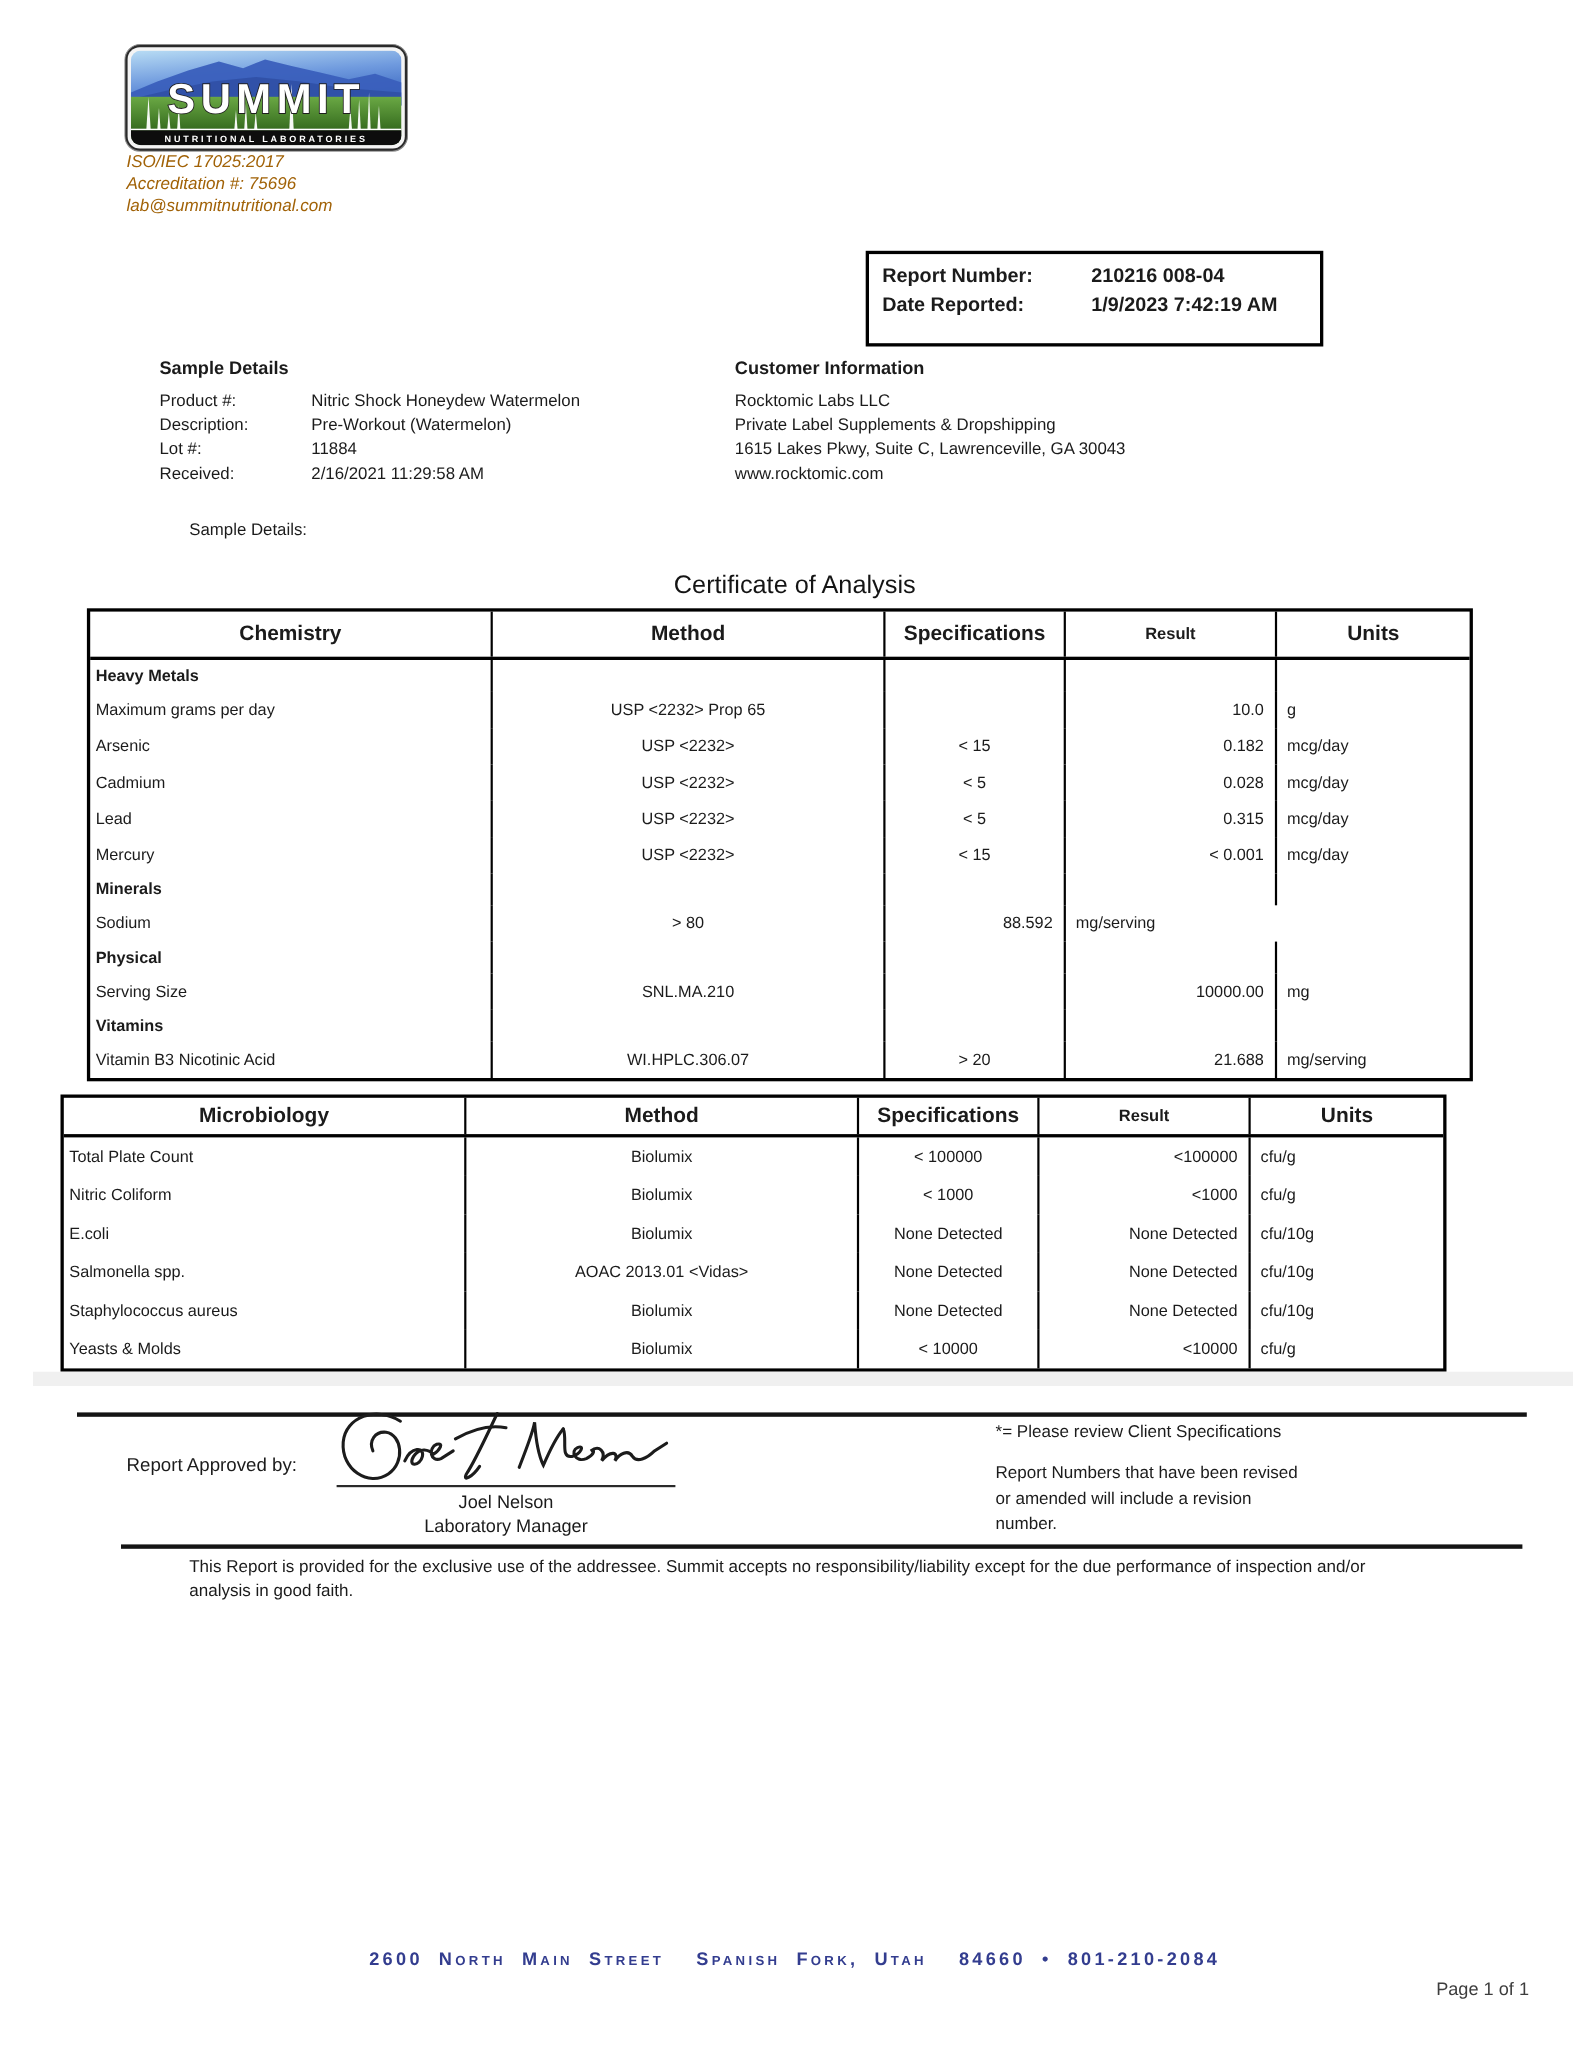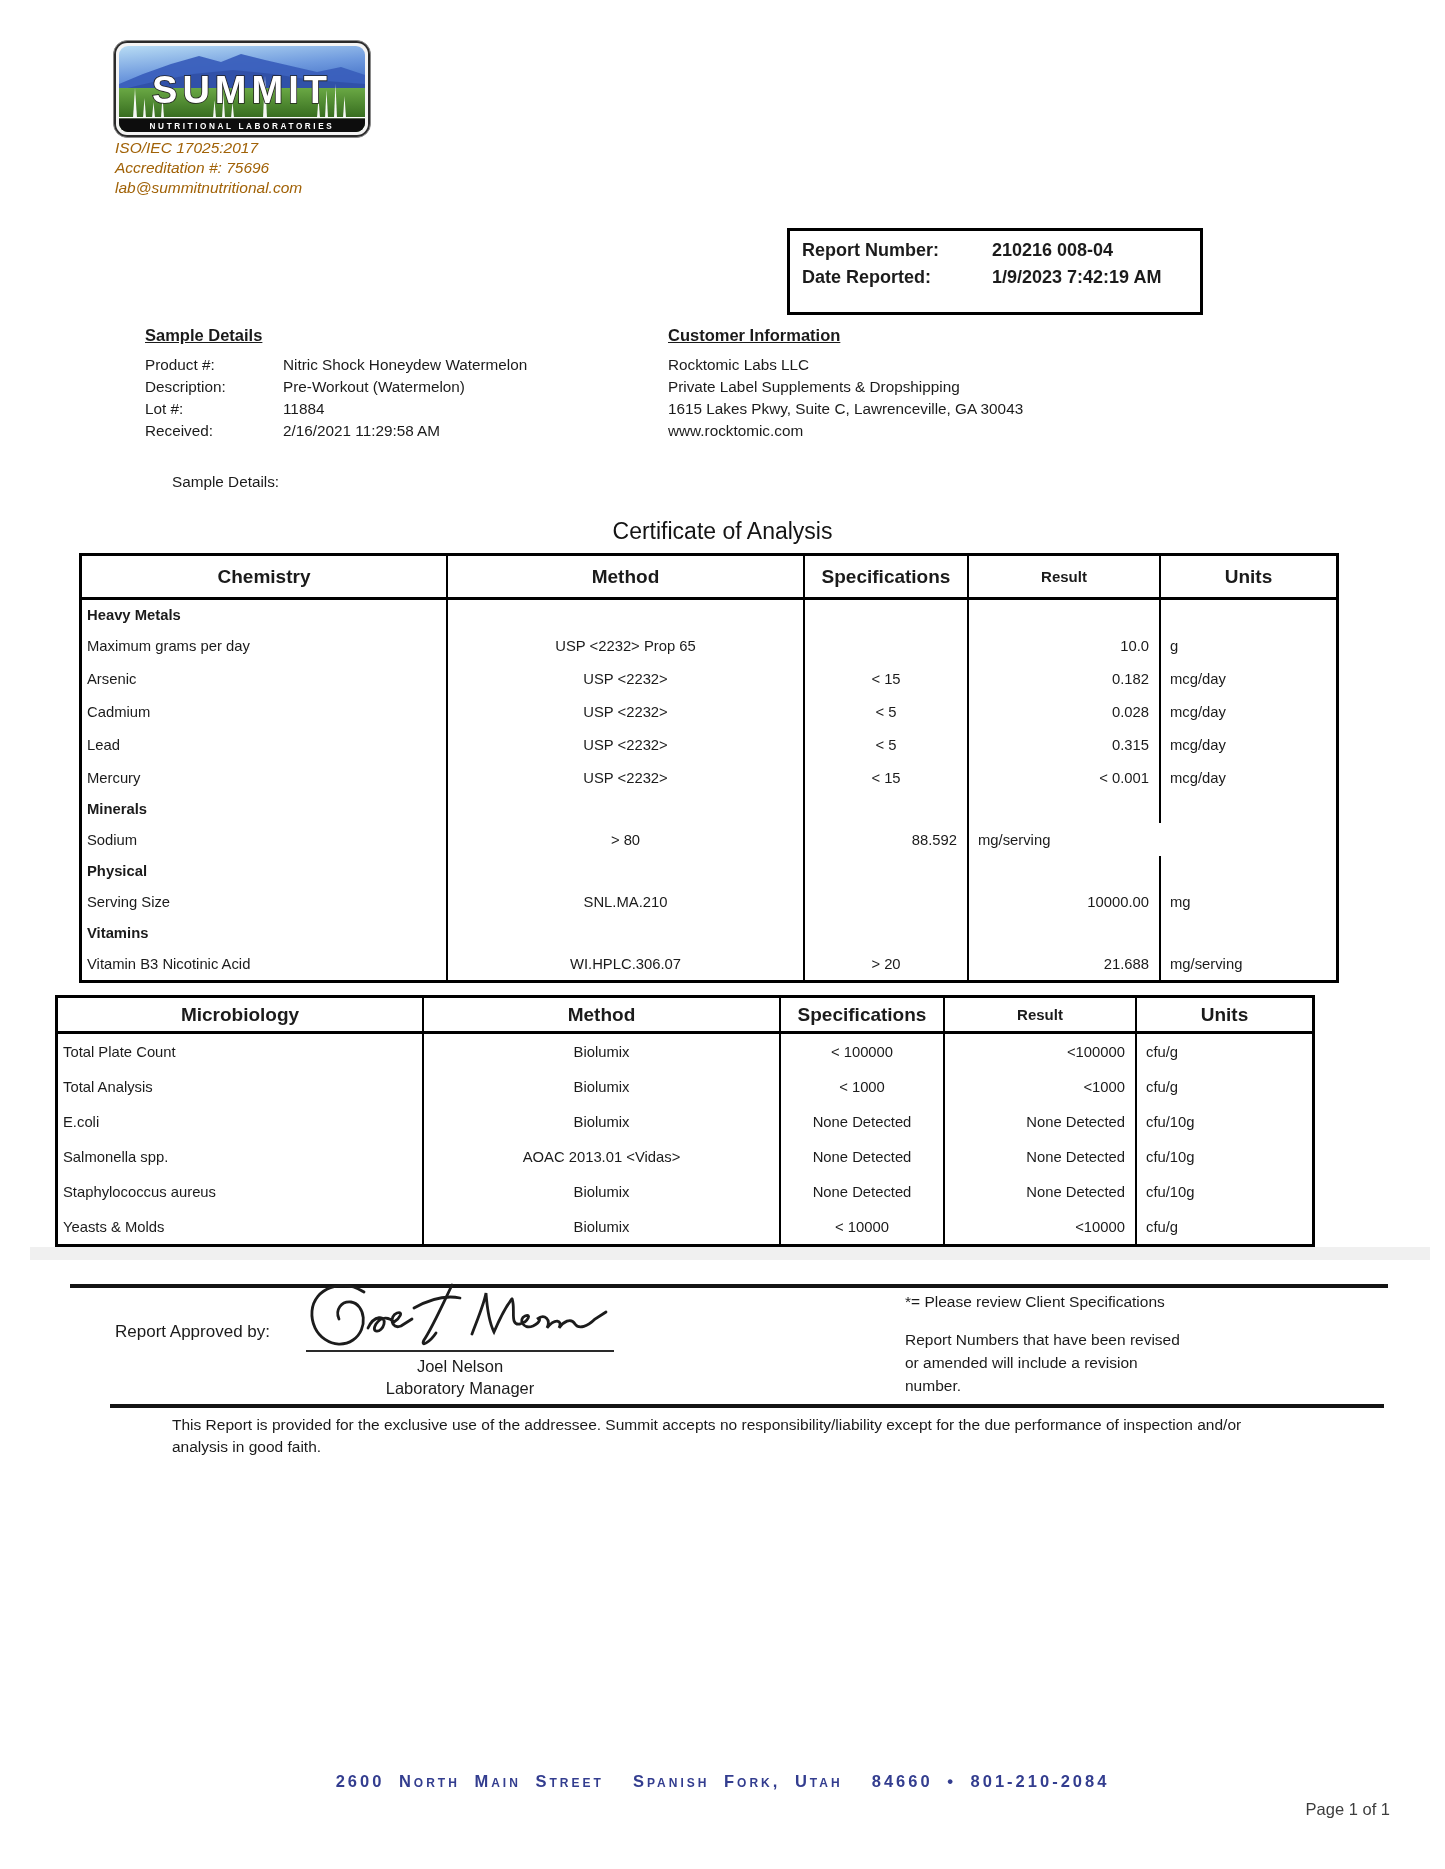--- a/index.html
+++ b/index.html
@@ -9,21 +9,21 @@
   
   .accred{left:115px;top:138px;font-size:15.5px;line-height:20px;color:#a16207;font-style:italic;}
 
   
   .report-box{left:787px;top:228px;width:416px;border:3px solid #000;padding:6px 8px 21px 12px;box-sizing:border-box;background:#fff;}
   .report-row{display:flex;line-height:27px;}
   .report-row .lbl{width:190px;font-weight:bold;font-size:18px;}
   .report-row .val{font-weight:bold;font-size:18px;}
 
   
-  .blk-head{font-weight:bold;font-size:16.5px;text-decoration:underline;margin-bottom:9px;}
+  .blk-head{font-weight:bold;font-size:16.5px;margin-bottom:9px;}
   .sample{left:145px;top:326px;}
   .field-row{display:flex;font-size:15.3px;line-height:22px;}
   .field-row .lbl{width:138px;}
   .customer{left:668px;top:326px;}
   .cust-line{font-size:15.3px;line-height:22px;}
   .sample-extra{left:172px;top:473px;font-size:15.3px;}
 
   
   .cert-title{left:0;top:518px;width:1445px;text-align:center;font-size:23px;color:#141414;}
 
@@ -269,21 +269,21 @@
     </div>
     <div class="coa-body">
       <div class="coa-row coa-data">
         <div class="coa-cell c0">Total Plate Count</div>
         <div class="coa-cell c1">Biolumix</div>
         <div class="coa-cell c2">&lt; 100000</div>
         <div class="coa-cell c3">&lt;100000</div>
         <div class="coa-cell c4">cfu/g</div>
       </div>
       <div class="coa-row coa-data">
-        <div class="coa-cell c0">Total Analysis</div>
+        <div class="coa-cell c0">Nitric Coliform</div>
         <div class="coa-cell c1">Biolumix</div>
         <div class="coa-cell c2">&lt; 1000</div>
         <div class="coa-cell c3">&lt;1000</div>
         <div class="coa-cell c4">cfu/g</div>
       </div>
       <div class="coa-row coa-data">
         <div class="coa-cell c0">E.coli</div>
         <div class="coa-cell c1">Biolumix</div>
         <div class="coa-cell c2">None Detected</div>
         <div class="coa-cell c3">None Detected</div>

